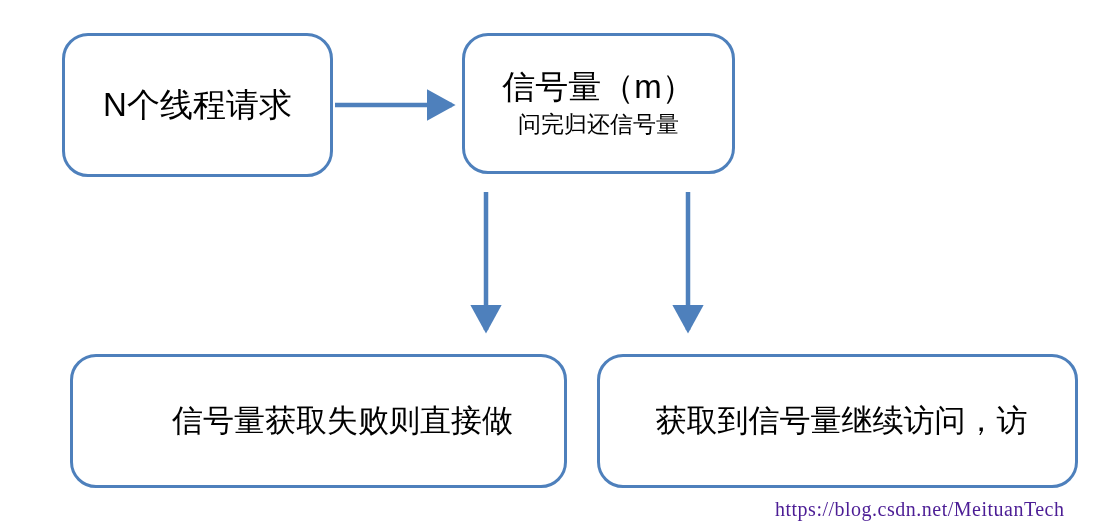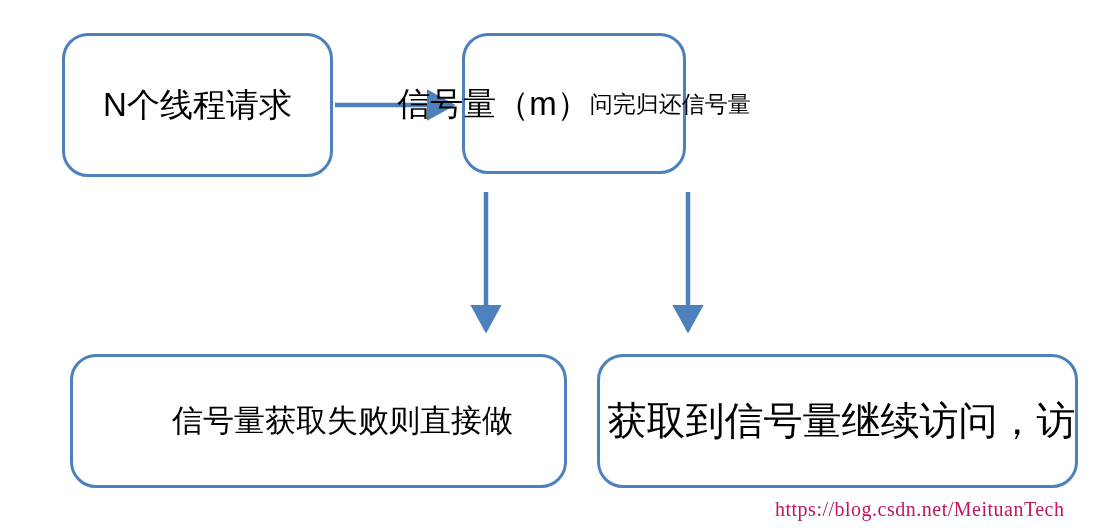--- a/index.html
+++ b/index.html
@@ -21,38 +21,38 @@
     width: 1120px;
     height: 528px;
   }
   .node {
     position: absolute;
     box-sizing: border-box;
     border: 3px solid #4E80BC;
     border-radius: 26px;
     background: #ffffff;
     display: flex;
-    flex-direction: row;
+    flex-direction: column;
     align-items: center;
     justify-content: center;
     text-align: center;
     color: #000000;
     line-height: 1.28;
   }
   #node-threads {
     left: 62px;
     top: 33px;
     width: 271px;
     height: 144px;
     font-size: 33px;
   }
   #node-semaphore {
     left: 462px;
     top: 33px;
-    width: 224px;
+    width: 273px;
     height: 141px;
   }
   #node-semaphore .line-main {
     font-size: 33px;
     line-height: 1.2;
   }
   #node-semaphore .line-sub {
     font-size: 23px;
     line-height: 1.3;
     margin-top: 3px;
@@ -63,35 +63,35 @@
     width: 497px;
     height: 134px;
     font-size: 31px;
     padding-left: 48px;
   }
   #node-acquire {
     left: 597px;
     top: 354px;
     width: 481px;
     height: 134px;
-    font-size: 39px;
+    font-size: 31px;
     padding-left: 8px;
   }
   .node .text-line {
     display: block;
     white-space: nowrap;
   }
   #watermark {
     position: absolute;
     left: 775px;
     top: 498px;
     font-family: "Liberation Serif", "DejaVu Serif", serif;
     font-size: 20px;
     letter-spacing: 0.5px;
-    color: #be185d;
+    color: #4c1d95;
     white-space: nowrap;
     user-select: none;
   }
   svg#edges {
     position: absolute;
     left: 0;
     top: 0;
     width: 1120px;
     height: 528px;
     pointer-events: none;

